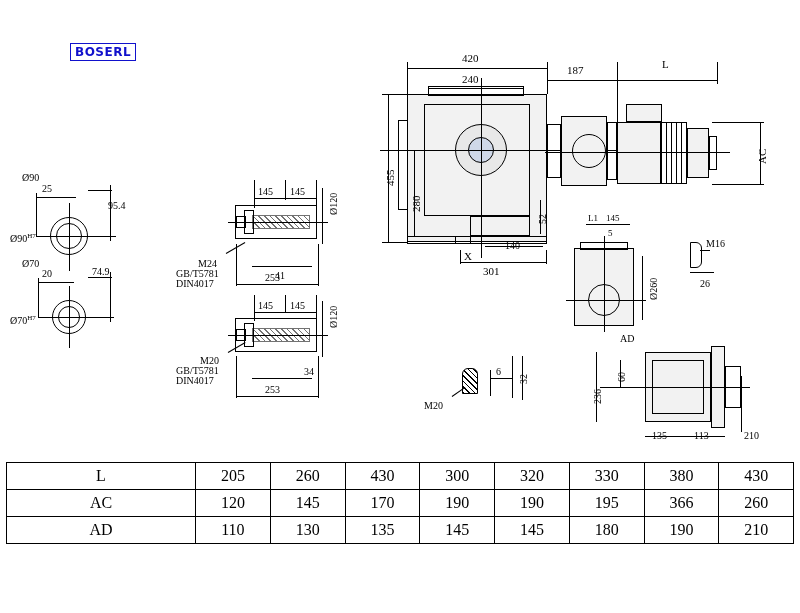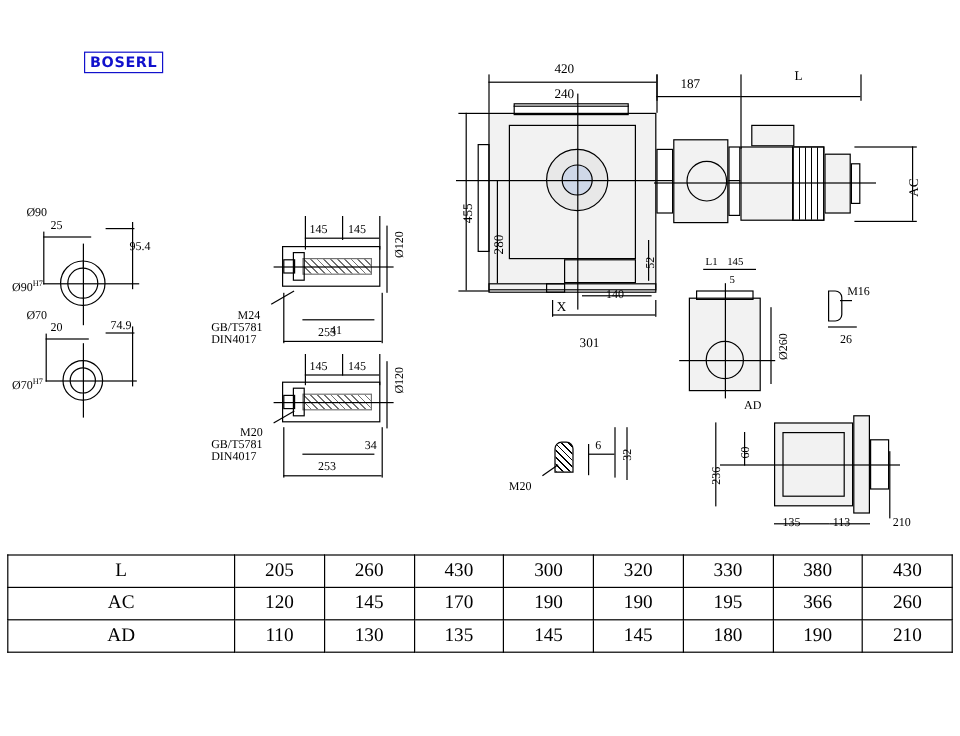--- a/index.html
+++ b/index.html
@@ -174,21 +174,21 @@
   <div class="ln vl" style="left:414px;top:150px;height:86px;"></div>
   <div class="lbl vert" style="left:410px;top:212px;">280</div>
 
   <div class="ln vl" style="left:540px;top:200px;height:34px;"></div>
   <div class="lbl s vert" style="left:537px;top:224px;">52</div>
   <div class="ln hl" style="left:485px;top:246px;width:58px;"></div>
   <div class="lbl s" style="left:505px;top:240px;">140</div>
   <div class="ln hl" style="left:460px;top:262px;width:86px;"></div>
   <div class="ln vl" style="left:460px;top:250px;height:14px;"></div>
   <div class="ln vl" style="left:546px;top:250px;height:14px;"></div>
-  <div class="lbl" style="left:483px;top:280px;">301</div>
+  <div class="lbl" style="left:483px;top:265px;">301</div>
   <div class="lbl" style="left:464px;top:250px;">X</div>
   <div class="box" style="left:455px;top:236px;width:16px;height:8px;"></div>
 
   <div class="box" style="left:547px;top:124px;width:14px;height:54px;"></div>
   <div class="box grayfill" style="left:561px;top:116px;width:46px;height:70px;"></div>
   <div class="circ" style="left:572px;top:134px;width:34px;height:34px;"></div>
   <div class="box" style="left:607px;top:122px;width:10px;height:58px;"></div>
   <div class="box grayfill" style="left:626px;top:104px;width:36px;height:18px;"></div>
   <div class="box grayfill" style="left:617px;top:122px;width:70px;height:62px;"></div>
   <div class="box" style="left:660px;top:122px;width:27px;height:62px;background:repeating-linear-gradient(90deg,#000 0 1px,#fff 1px 5px);"></div>

